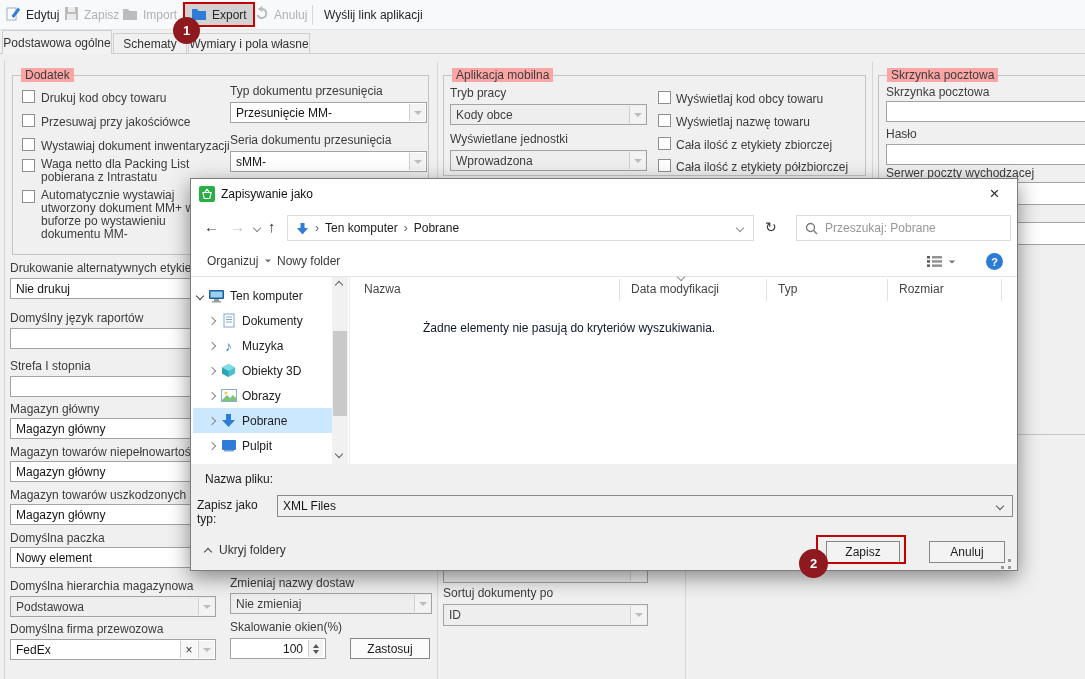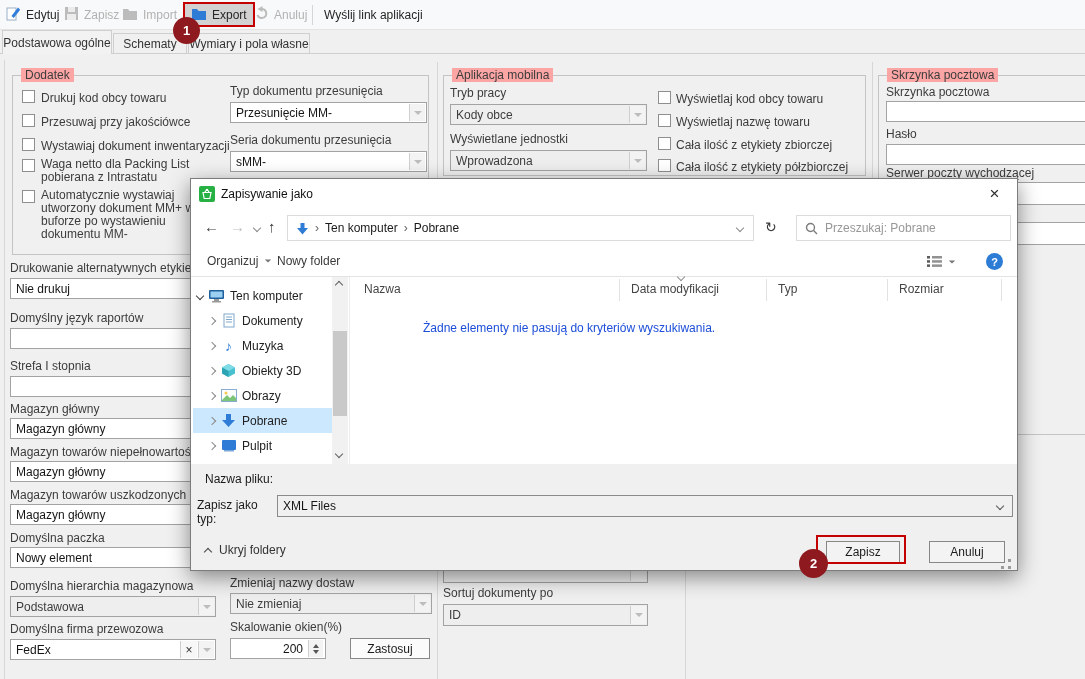--- a/index.html
+++ b/index.html
@@ -189,21 +189,21 @@
 
   <span class="lbl" style="left:230px;top:576px">Zmieniaj nazwy dostaw</span>
   <div class="field dis" style="left:230px;top:593px;width:202px">
     <span>Nie zmieniaj</span>
     <span class="arrowbox">
         <span class="tri light"></span>
       </span>
   </div>
   <span class="lbl" style="left:230px;top:620px">Skalowanie okien(%)</span>
   <div class="field" style="left:230px;top:638px;width:96px;text-align:right;padding-right:22px">
-    <span>200</span>
+    <span>100</span>
     <span class="spin" style="right:2px;top:1px;bottom:1px;width:15px;border-left:1px solid #cfcfcf;background:#f3f3f3">
       <span class="tri-u"></span>
       <span class="tri-d"></span>
     </span>
   </div>
   <div class="wbtn" style="left:350px;top:638px;width:80px;height:21px;background:#fbfbfb">
     <span>Zastosuj</span>
   </div>
 
   <div class="abs" style="left:443px;top:570px;width:205px;height:13px;background:#eeeeee;border:1px solid #a3a3a3;border-top:none">
@@ -399,21 +399,21 @@
     <span class="colh" style="left:173px">Nazwa</span>
     <span class="colh" style="left:440px">Data modyfikacji</span>
     <span class="colh" style="left:587px">Typ</span>
     <span class="colh" style="left:708px">Rozmiar</span>
     <span class="abs chv d" style="left:487px;top:95px;border-color:#909090"></span>
     <div class="colsep" style="left:428px"></div>
     <div class="colsep" style="left:575px"></div>
     <div class="colsep" style="left:696px"></div>
     <div class="colsep" style="left:810px"></div>
 
-    <span class="abs" style="left:232px;top:142px;color:#1d4ed8">Żadne elementy nie pasują do kryteriów wyszukiwania.</span>
+    <span class="abs" style="left:232px;top:142px;color:#0f172a">Żadne elementy nie pasują do kryteriów wyszukiwania.</span>
 
     <span class="abs" style="left:14px;top:293px;width:70px;text-align:left;color:#1a1a1a">Nazwa pliku:</span>
     <span class="abs" style="left:6px;top:319px;width:78px;text-align:left;color:#1a1a1a">Zapisz jako typ:</span>
     <div class="field" style="left:86px;top:316px;width:736px;height:22px;background:#f0f0f0;border-color:#8a8a8a">
       <span>XML Files</span>
       <span class="chv d" style="position:absolute;right:9px;top:7px;border-color:#555"></span>
     </div>
 
     <div class="abs" style="left:14px;top:364px;display:flex;align-items:center;gap:8px;color:#333">
       <span class="chv u" style="border-color:#444;margin-top:3px"></span>

